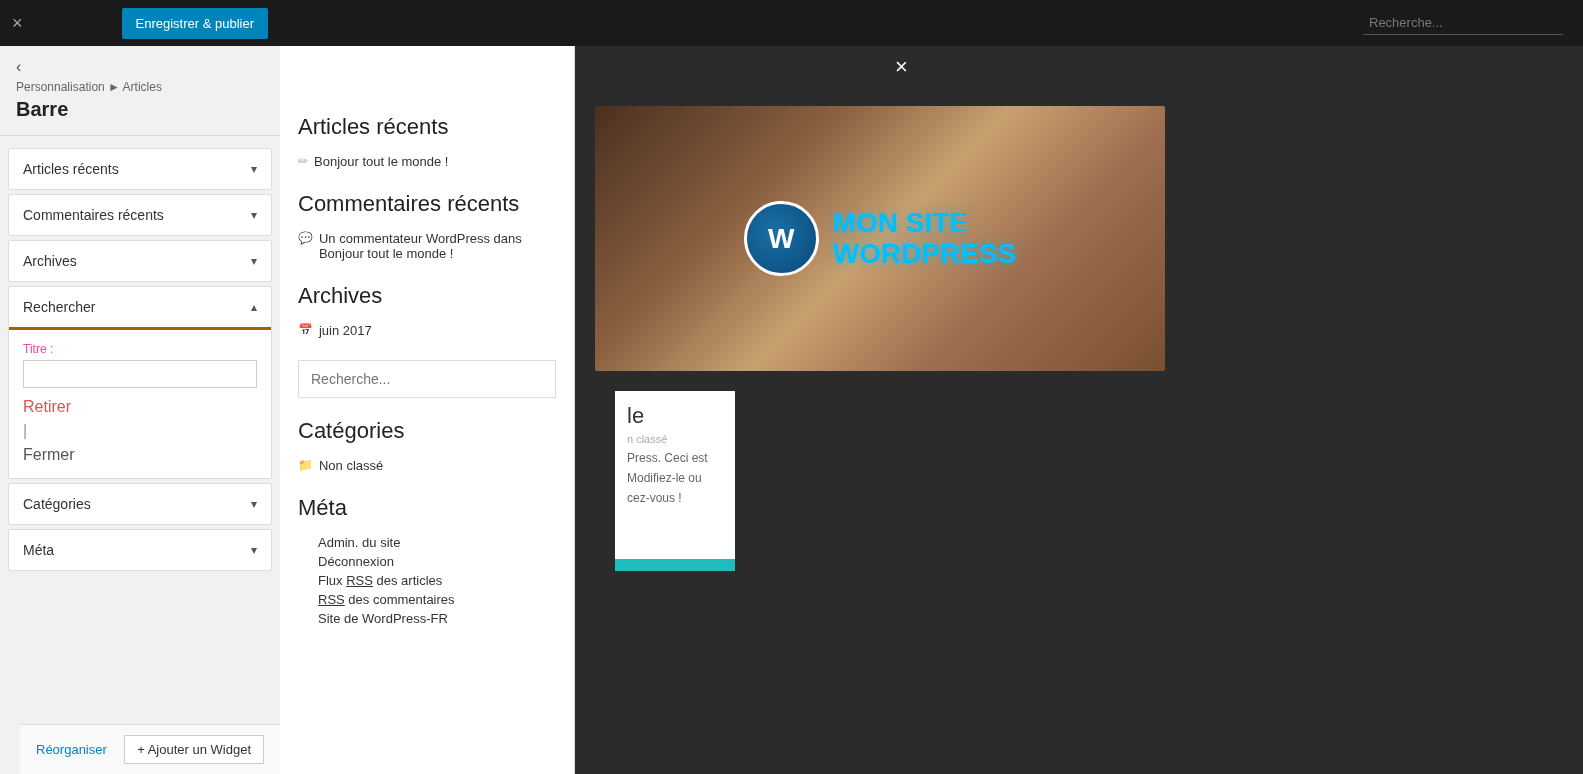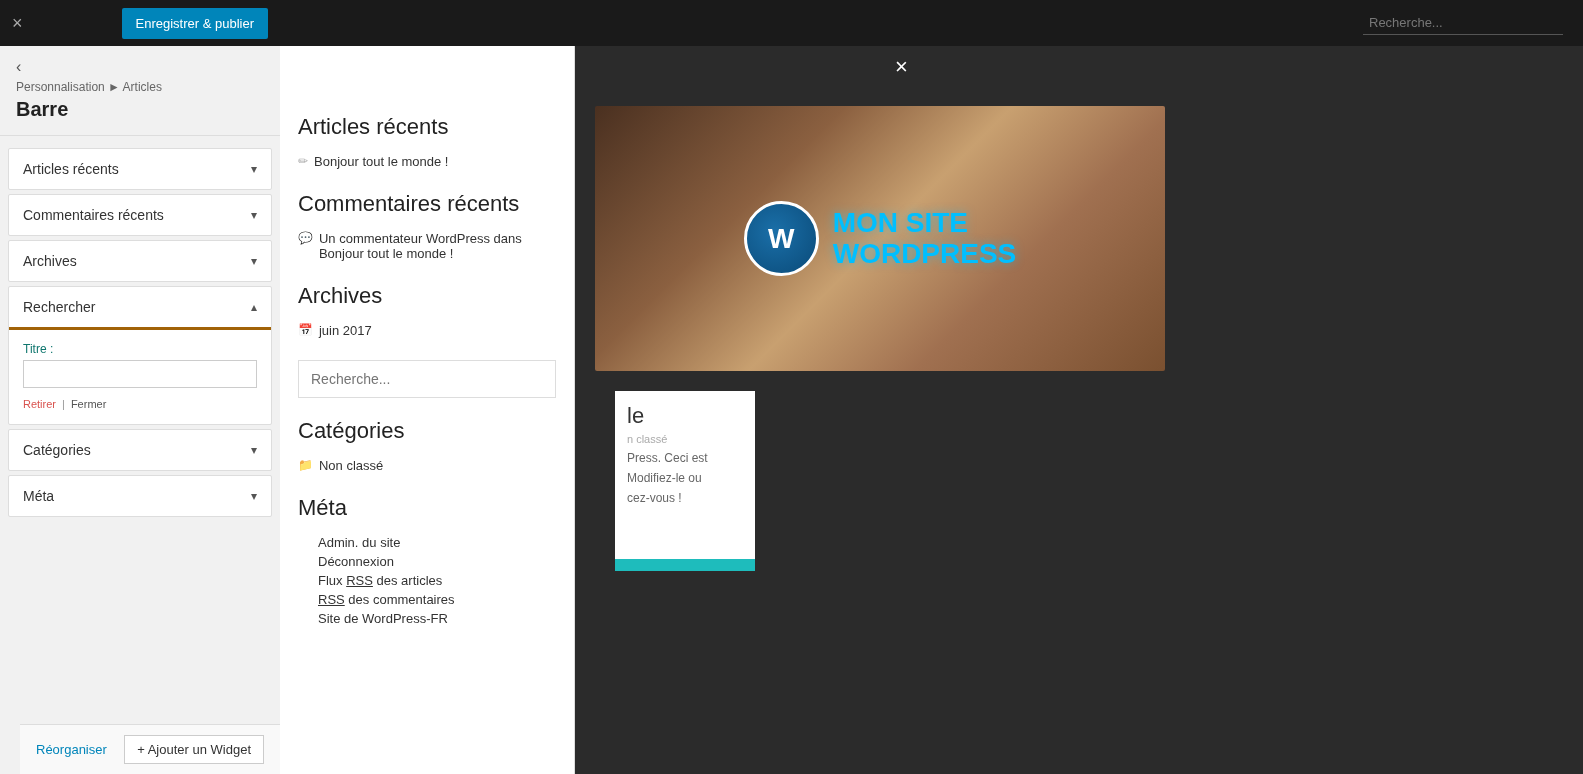--- a/index.html
+++ b/index.html
@@ -94,37 +94,38 @@
       border-radius: 2px;
     }
     .widget-expanded .widget-header {
       border-bottom: 3px solid #a16207;
     }
     .widget-body {
       padding: 12px 14px 14px;
     }
     .widget-body label {
       font-size: 12px;
-      color: #0f766e;
+      color: #ec4899;
       display: block;
       margin-bottom: 4px;
     }
     .widget-body input[type="text"] {
       width: 100%;
       border: 1px solid #ccc;
       padding: 4px 6px;
       font-size: 13px;
       height: 28px;
       outline: none;
     }
     .widget-actions {
       display: flex;
       gap: 6px;
       margin-top: 10px;
-      font-size: 11px;
+      font-size: 16px;
+      flex-direction: column;
     }
     .widget-actions a {
       color: #d9534f;
       text-decoration: none;
       cursor: pointer;
     }
     .widget-actions .sep { color: #999; }
     .widget-actions .close-link { color: #555; }
 
     .panel-footer {
@@ -326,21 +327,21 @@
       font-size: 28px;
       font-weight: 900;
       color: #00bfff;
       text-shadow: 0 0 10px rgba(0,191,255,0.5);
       line-height: 1.1;
       text-transform: uppercase;
     }
 
     
     .post-card {
-      width: 140px;
+      width: 120px;
       background: #fff;
       margin: 20px 0 0 40px;
       padding: 12px;
       min-height: 180px;
       position: relative;
     }
     .post-card-content {
       font-size: 13px;
       color: #333;
     }

